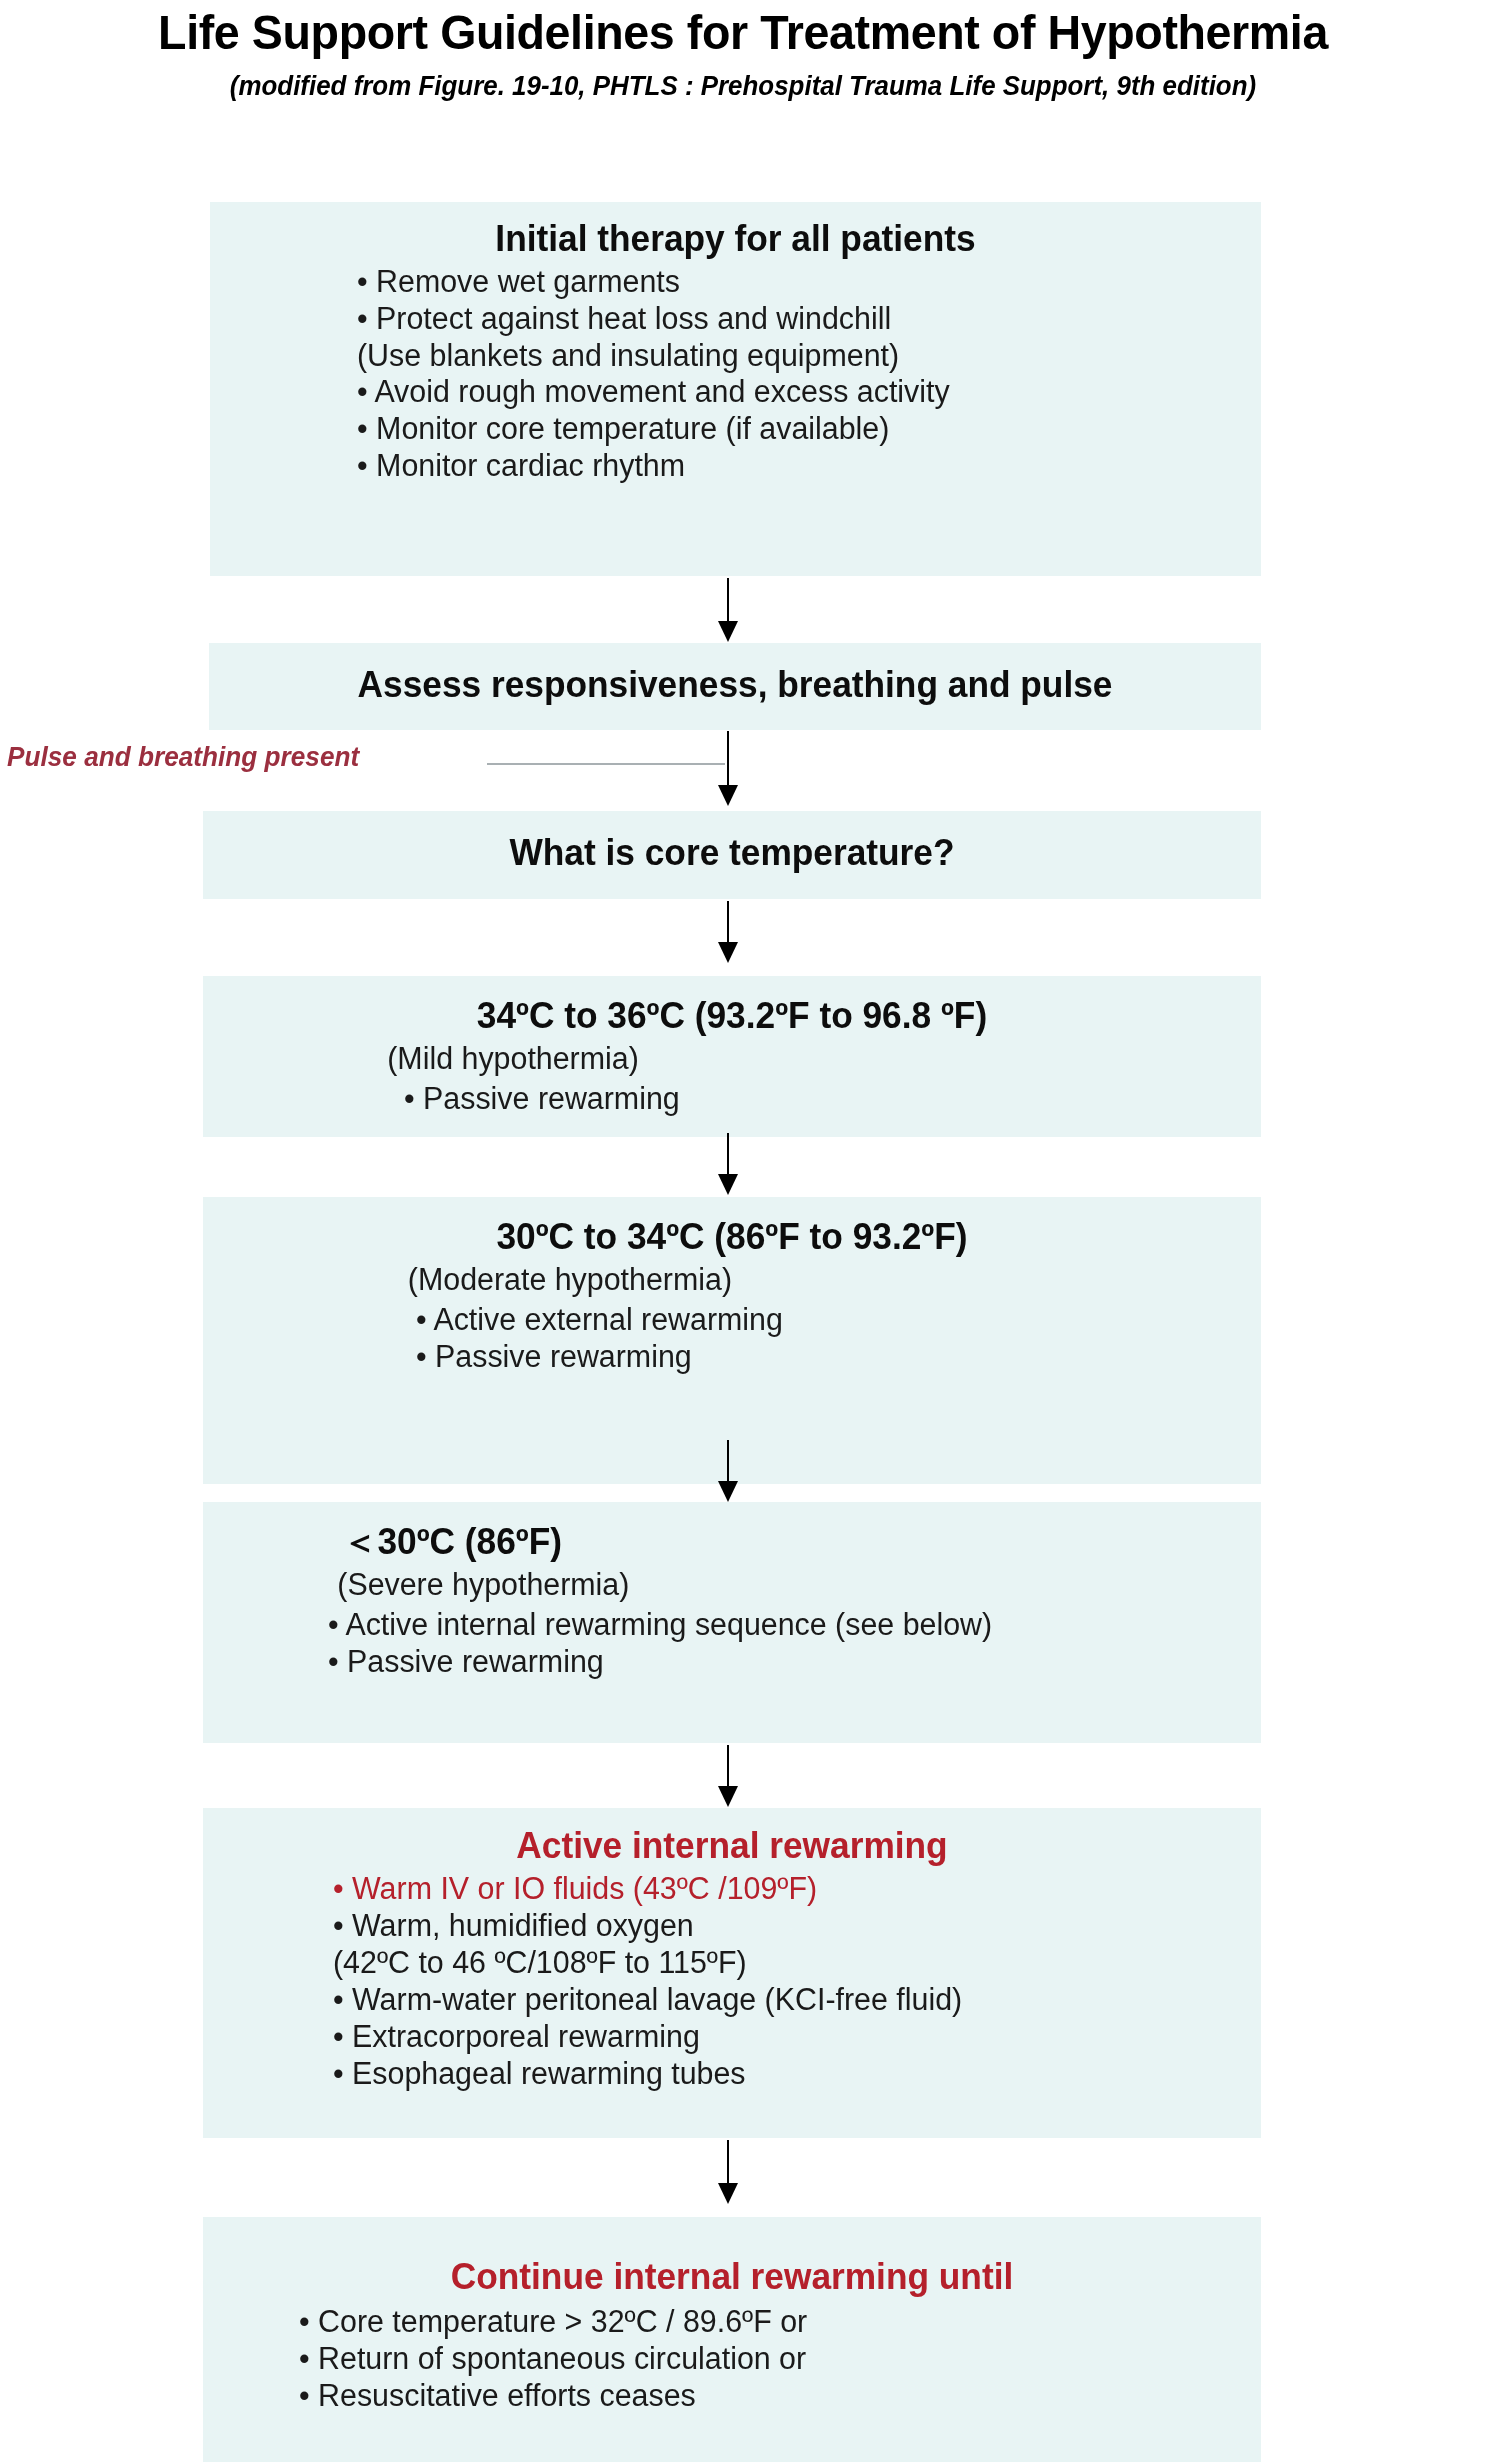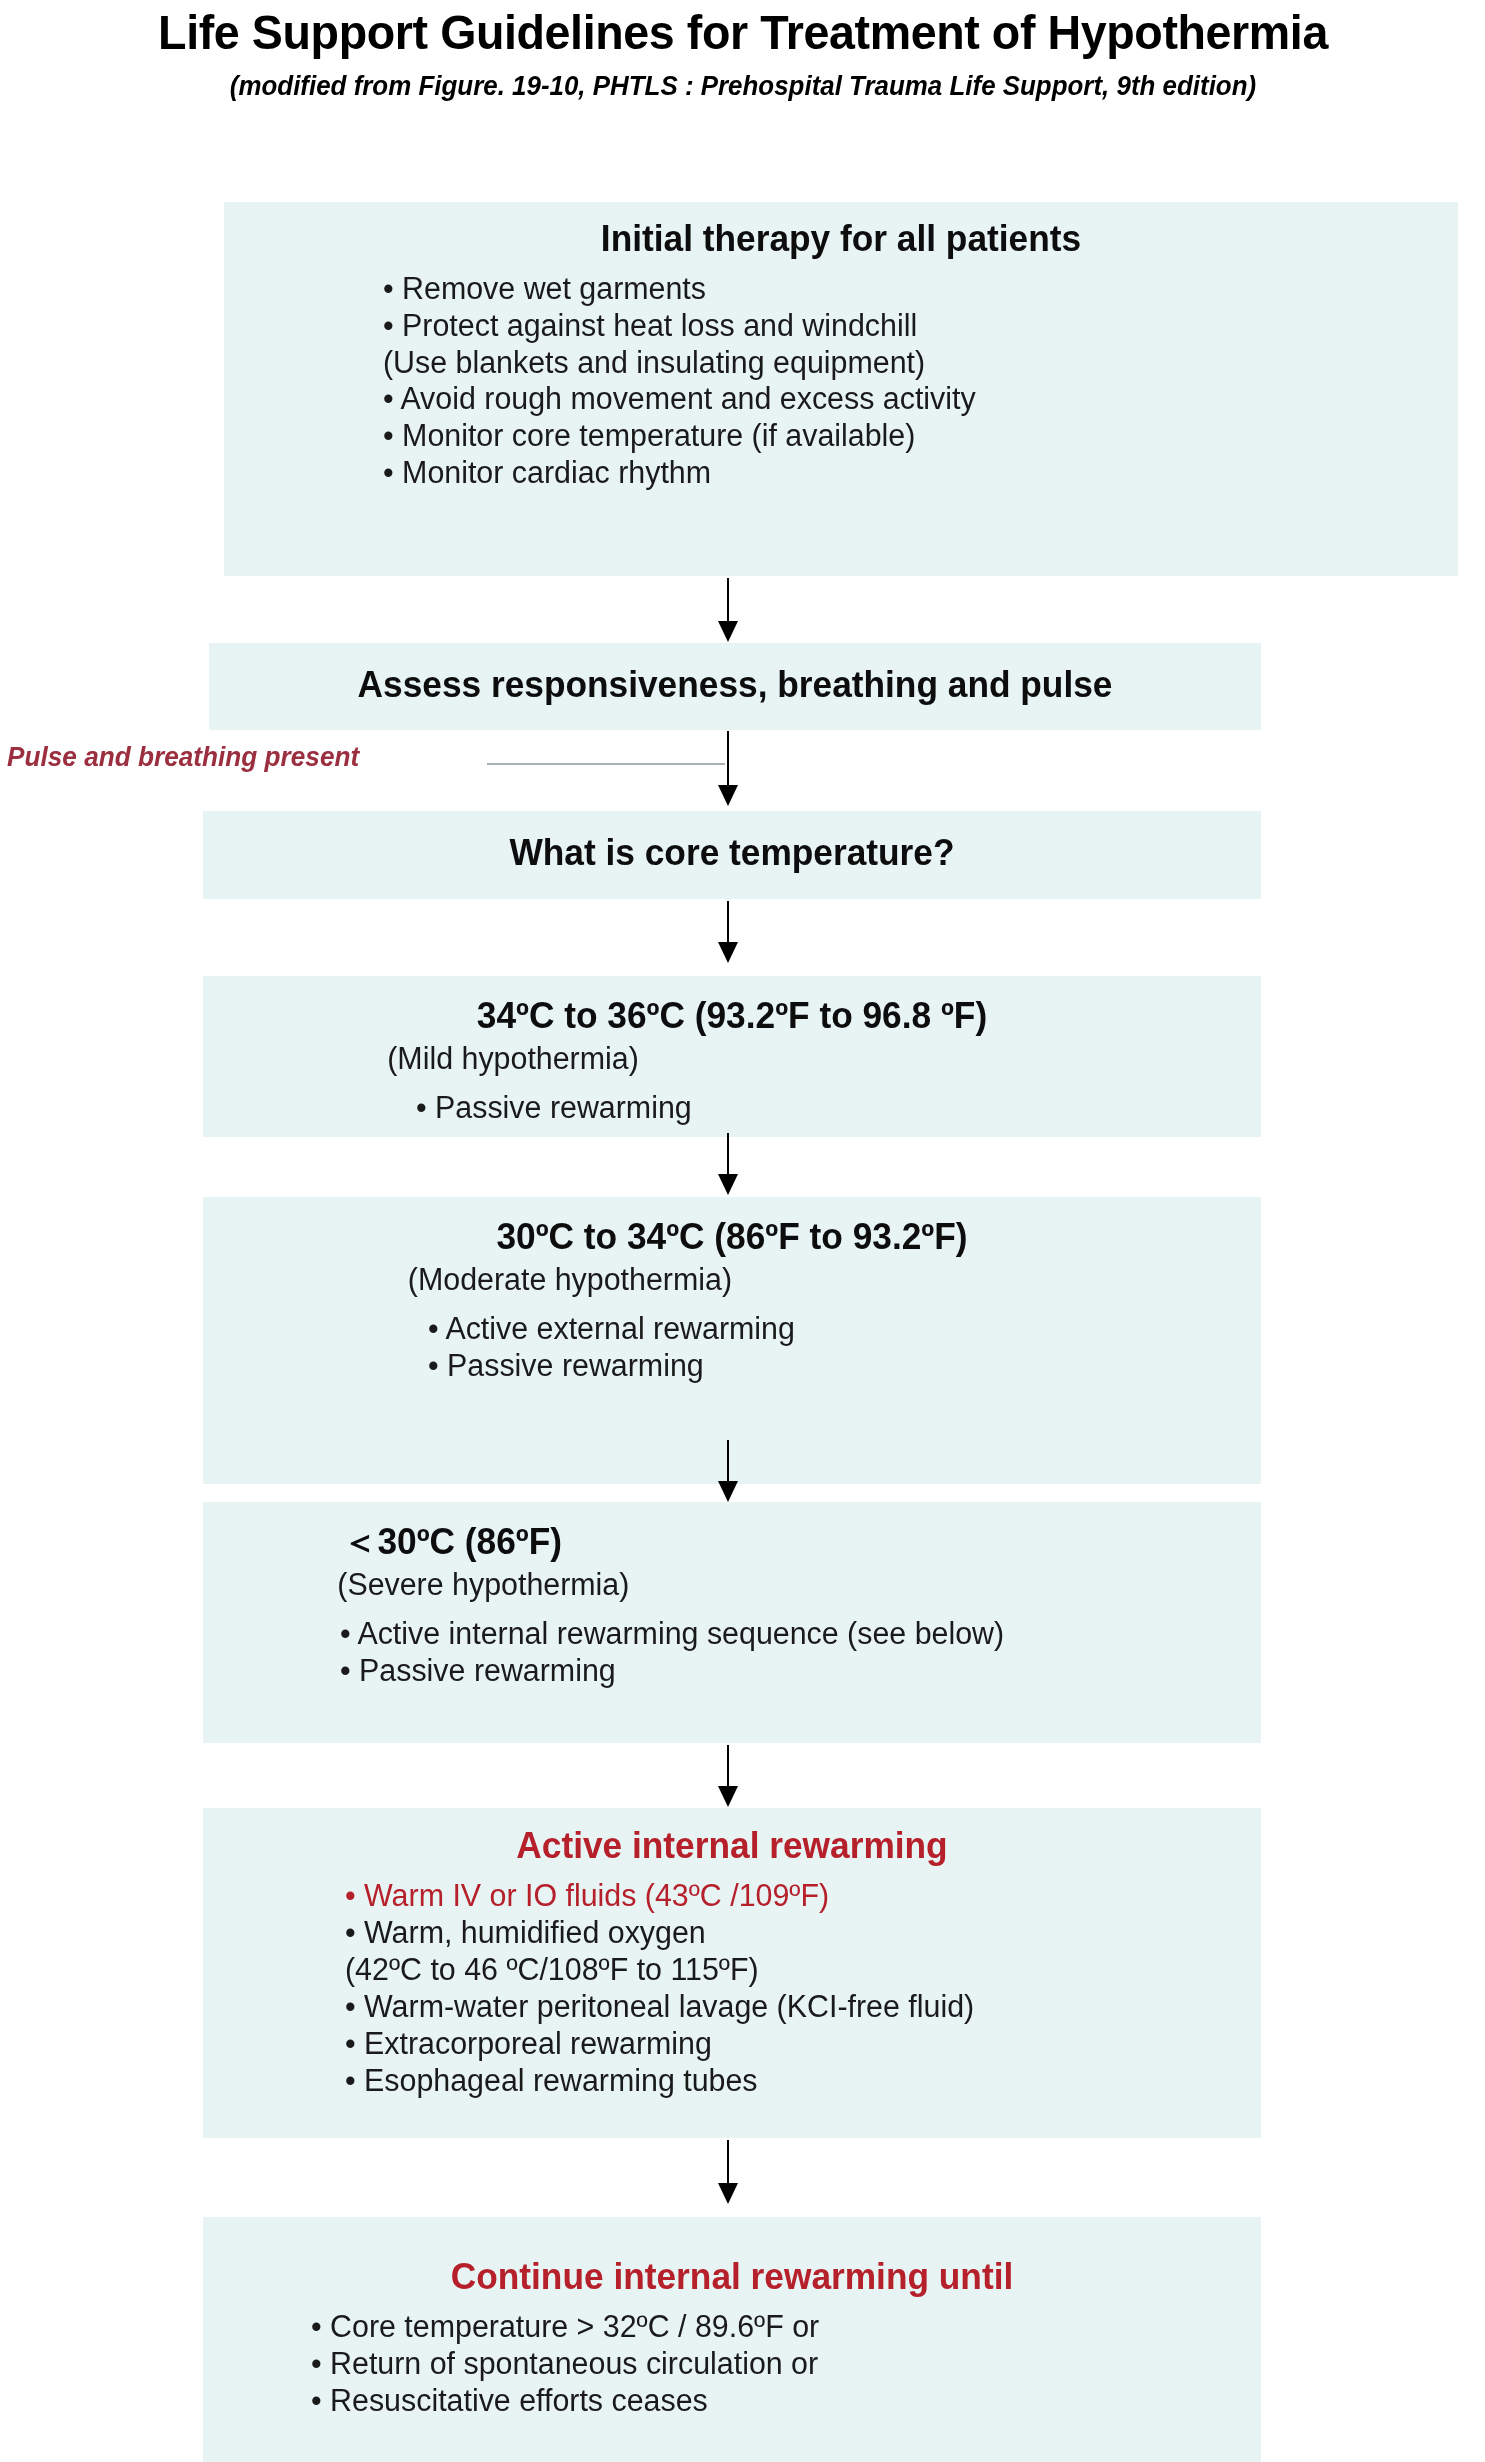--- a/index.html
+++ b/index.html
@@ -94,21 +94,21 @@
     font-weight: normal;
     color: #1a1a1a;
     line-height: 1.18;
     white-space: nowrap;
     transform: scaleX(0.98);
     transform-origin: left top;
   }
 
   .bullets {
     list-style: none;
-    margin: 12px;
+    margin: 0;
     padding: 0;
   }
   .bullets li {
     font-size: 31px;
     font-weight: normal;
     color: #1a1a1a;
     line-height: 1.19;
     white-space: nowrap;
     transform: scaleX(0.98);
     transform-origin: left top;
@@ -167,21 +167,21 @@
 </head>
 <body>
 
 <div id="header">
   <div id="page-title">Life Support Guidelines for Treatment of Hypothermia</div>
   <div id="page-subtitle">(modified from Figure. 19-10, PHTLS : Prehospital Trauma Life Support, 9th edition)</div>
 </div>
 
 <div id="flow">
 
-  <div class="node" style="left:224px; top:202px; width:1234px; height:374px;">
+  <div class="node" style="left:210px; top:202px; width:1051px; height:374px;">
     <div class="node-inner" style="padding:16.5px 0 0 0;">
       <div class="node-title center" style="margin:0 0 5px 0;">Initial therapy for all patients</div>
       <ul class="bullets" style="padding-left:147px;">
         <li>• Remove wet garments</li>
         <li>• Protect against heat loss and windchill</li>
         <li class="nobul">  (Use blankets and insulating equipment)</li>
         <li>• Avoid rough movement and excess activity</li>
         <li>• Monitor core temperature (if available)</li>
         <li>• Monitor cardiac rhythm</li>
       </ul>

